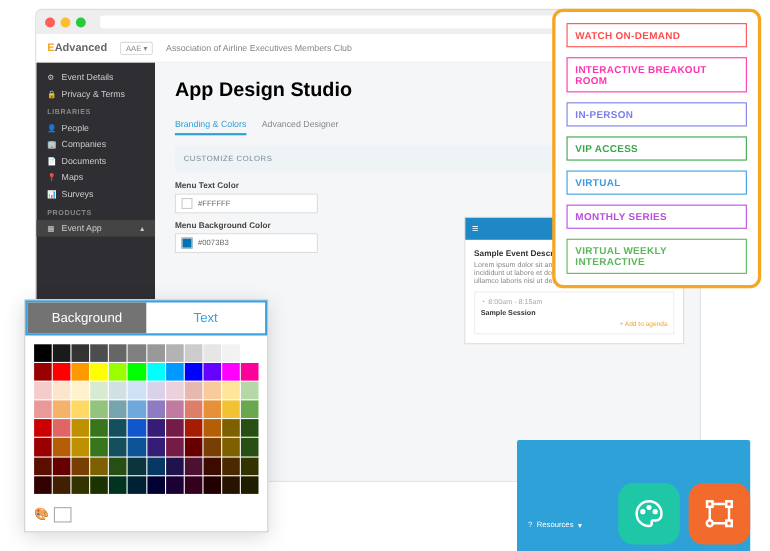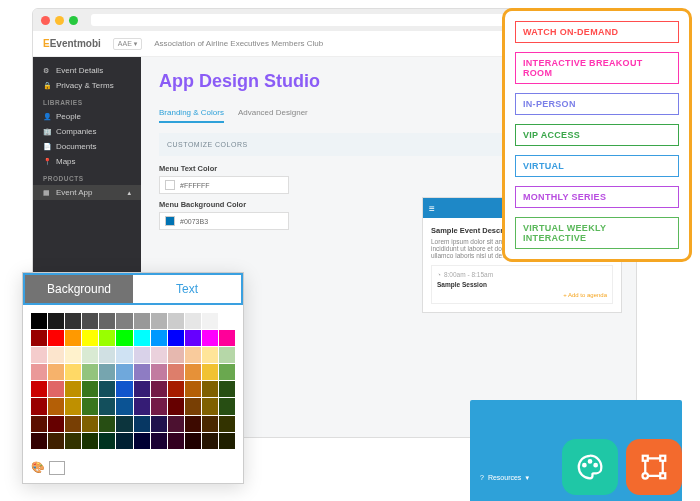--- a/index.html
+++ b/index.html
@@ -14,21 +14,21 @@
 .logo span{ color:#777; }
 .select { margin-right:12px; border:1px solid #ddd; padding:1px 4px; border-radius:2px; font-size:7px;}
 .body { display:flex; height: calc(100% - 48px); }
 .sidebar { width: 108px; background:#2f2f33; color:#ccc; font-size:8px; padding:6px 0; }
 .sb-item { padding:3px 10px; display:flex; align-items:center; gap:5px; cursor:pointer; }
 .sb-item .ic { width:8px; display:inline-block; font-size:7px; }
 .sb-head { padding:6px 10px 3px; font-size:6.5px; letter-spacing:0.5px; color:#888; font-weight:bold; }
 .sb-item.act { background:#444; }
 .caret { margin-left:auto; font-size:7px;}
 .main { flex:1; background:#f5f6f7; padding:14px 18px; position:relative; overflow:hidden; }
-.h1 { font-size:18px; font-weight:600; color:#8b5cf6; margin-bottom:12px; }
+.h1 { font-size:18px; font-weight:600; color:#000000; margin-bottom:12px; }
 .tabs { display:flex; gap:14px; font-size:8px; margin-bottom:10px; }
 .tab { padding:4px 0; color:#888; cursor:pointer; }
 .tab.active { color:#2ea1d9; border-bottom:2px solid #2ea1d9; }
 .panel { background:#eef3f6; padding:8px; font-size:7px; color:#7a8a95; letter-spacing:0.5px; margin-bottom:8px; }
 .field { margin:6px 0; font-size:8px; color:#444; }
 .field label { font-weight:600; display:block; margin-bottom:3px; font-size:7.5px;}
 .swinput { display:flex; align-items:center; gap:5px; border:1px solid #ddd; background:#fff; padding:3px 5px; width:130px; font-size:7px; color:#666;}
 .swatch { width:10px; height:10px; border:1px solid #ccc;}
 .preview { position:absolute; right:14px; top:140px; width:200px; background:#fff; border:1px solid #ddd;}
 .preview-bar{ background:#1e88c7; height:20px; display:flex; align-items:center; padding:0 6px;}
@@ -66,21 +66,21 @@
 <body>
 
 <div class="window">
   <div class="titlebar">
     <div class="dot d1"></div>
     <div class="dot d2"></div>
     <div class="dot d3"></div>
     <div class="urlbar"></div>
   </div>
   <div class="header">
-    <span class="logo"><span style="color:#f5a623">E</span><span style="color:#666">Eventmobi</span></span>
+    <span class="logo"><span style="color:#f5a623">E</span><span style="color:#666">Advanced</span></span>
     <span class="select"><span>AAE</span> ▾</span>
     <span>Association of Airline Executives Members Club</span>
   </div>
   <div class="body">
     <div class="sidebar">
       <div id="sb-top">
           <div class="sb-item">
             <span class="ic">⚙</span>
             <span>Event Details</span>
           </div>
@@ -99,20 +99,24 @@
             <span class="ic">🏢</span>
             <span>Companies</span>
           </div>
           <div class="sb-item">
             <span class="ic">📄</span>
             <span>Documents</span>
           </div>
           <div class="sb-item">
             <span class="ic">📍</span>
             <span>Maps</span>
+          </div>
+          <div class="sb-item">
+            <span class="ic">📊</span>
+            <span>Surveys</span>
           </div>
         </div>
       <div class="sb-head">PRODUCTS</div>
       <div class="sb-item act">
         <span class="ic">▦</span>
         <span>Event App</span>
         <span class="caret">▴</span>
       </div>
     </div>
     <div class="main">

